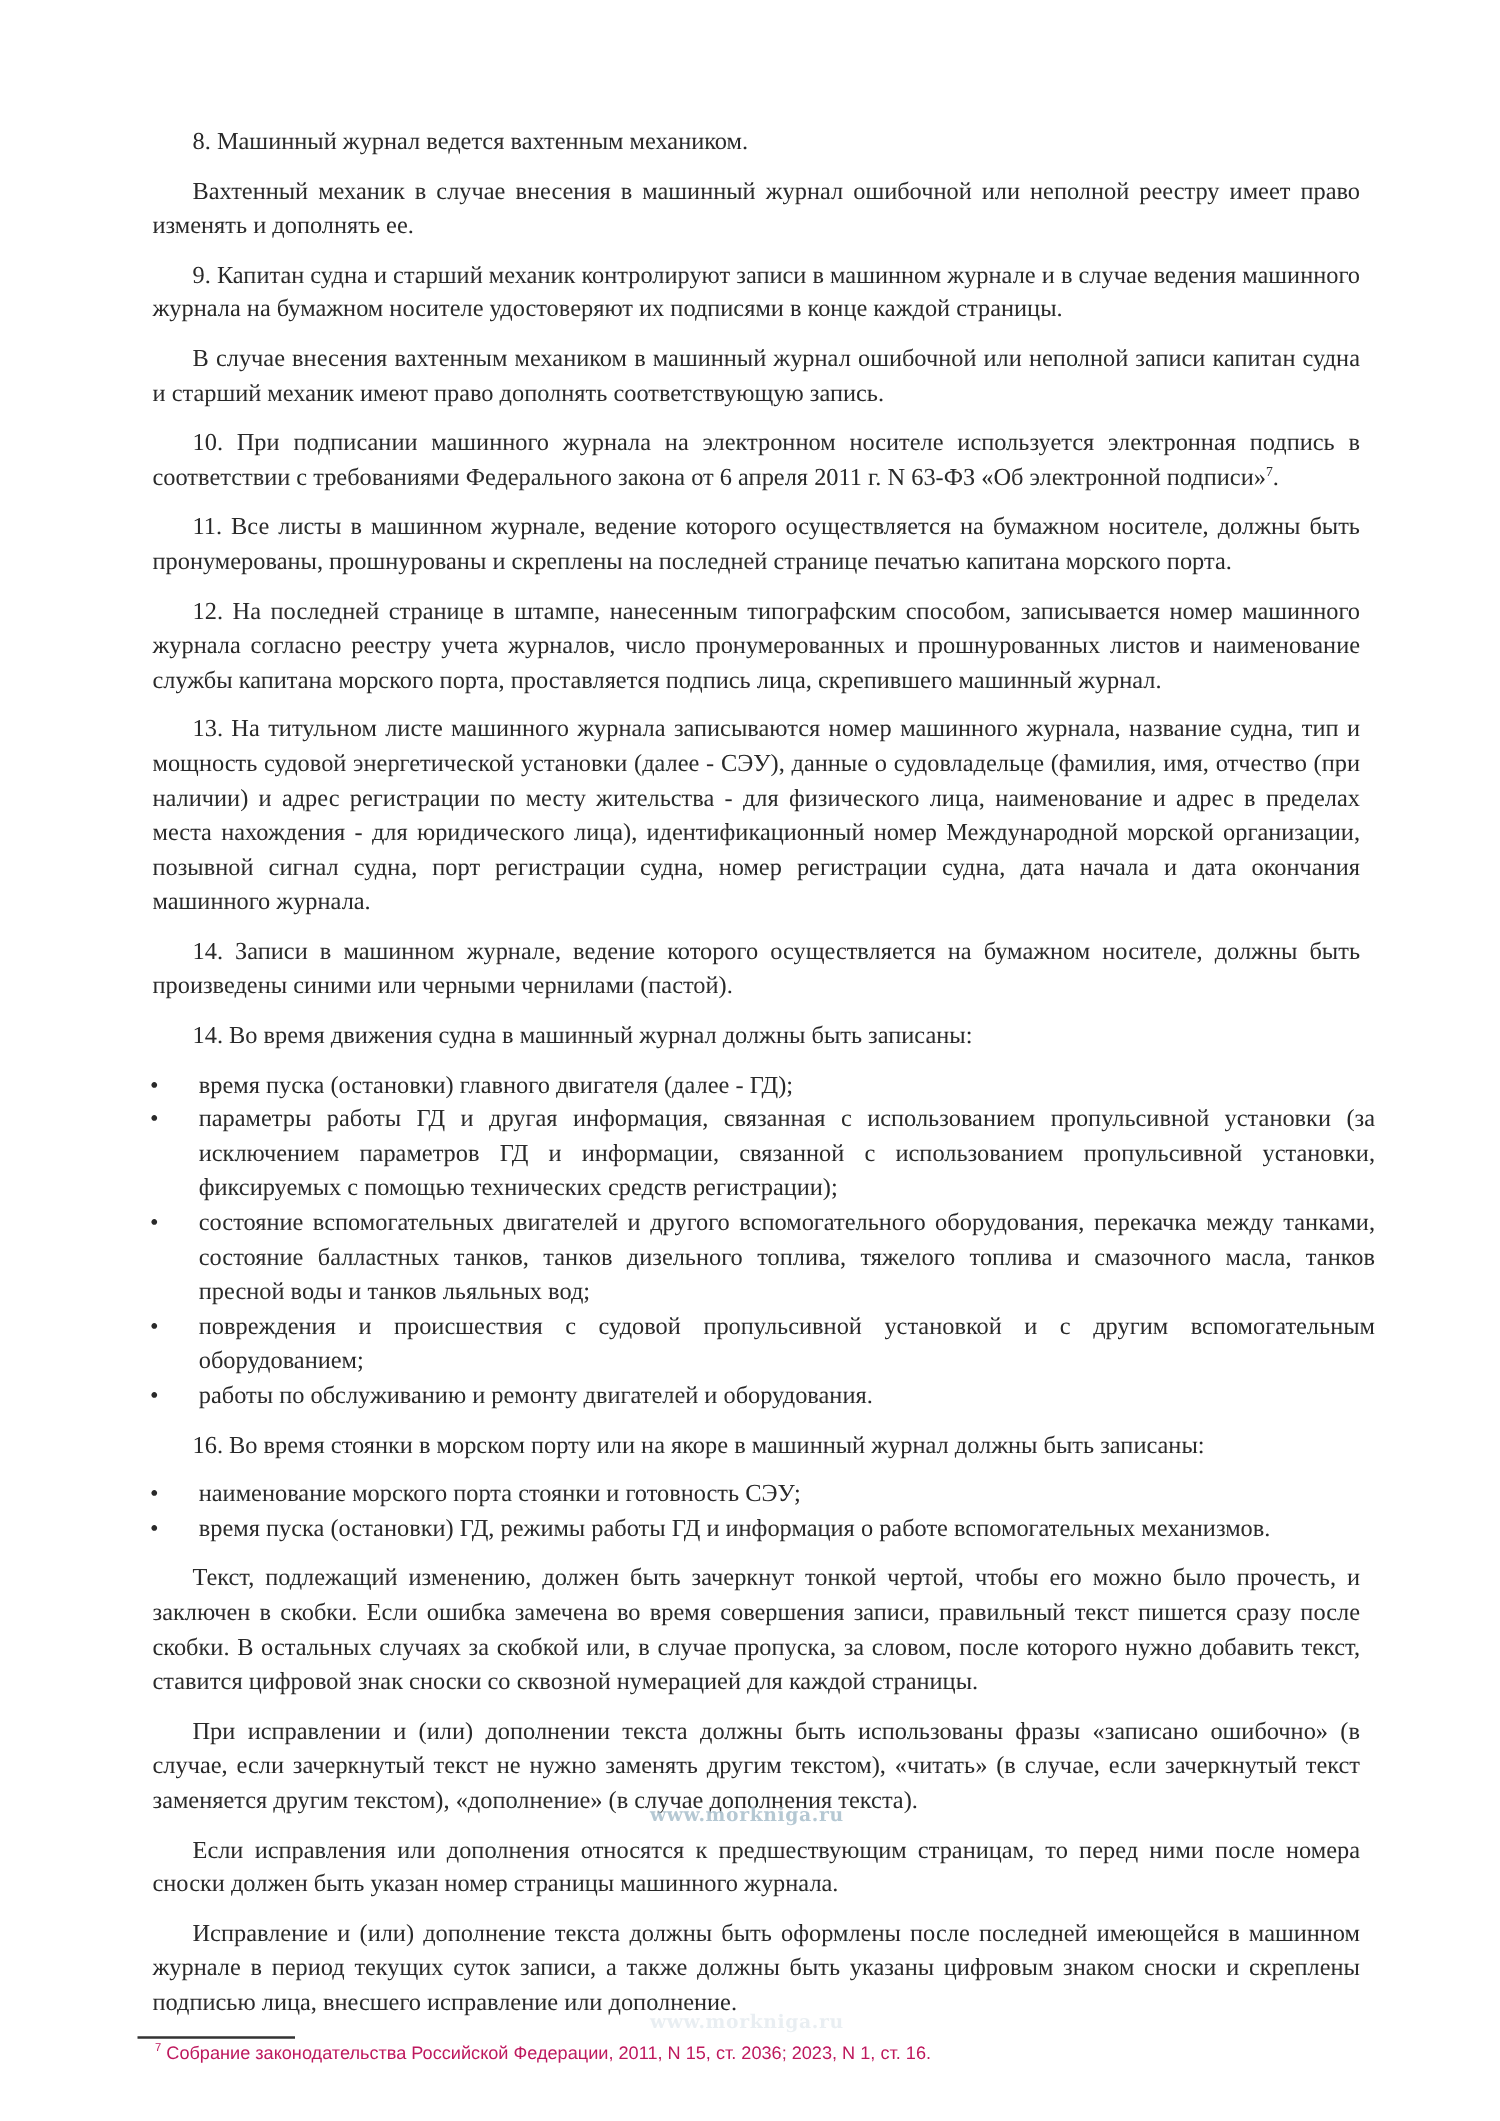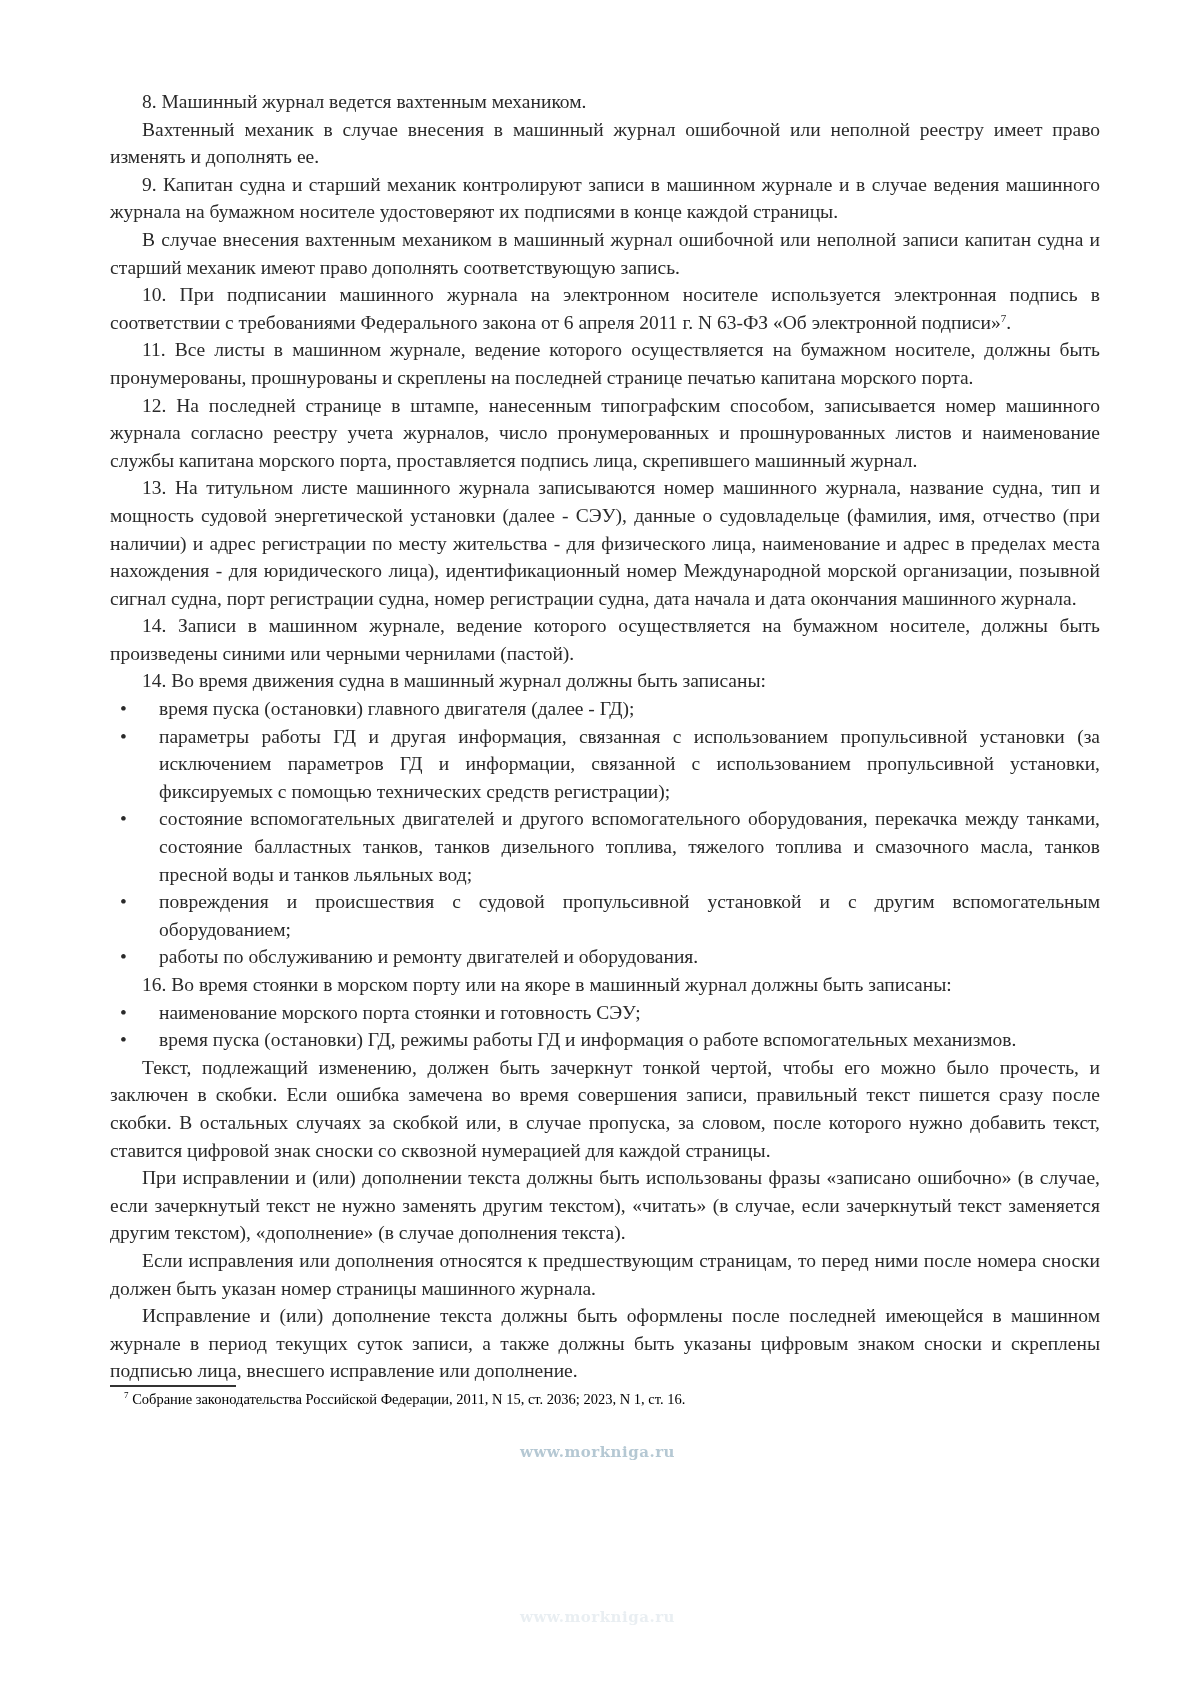--- a/index.html
+++ b/index.html
@@ -3,27 +3,27 @@
 <meta charset="utf-8">
 <style>
   html, body { margin: 0; padding: 0; background: #ffffff; }
   body { width: 1200px; height: 1697px; position: relative; overflow: hidden; }
   .page {
     position: absolute; left: 110px; top: 88px; width: 990px;
     font-family: "Liberation Serif", "DejaVu Serif", serif;
     font-size: 19.5px; line-height: 27.6px; color: #2a2a2a;
     text-align: justify;
   }
-  .p { margin: 0; text-indent: 32px; }
+  .p { margin: 12px; text-indent: 32px; }
   .bullets { list-style: none; margin: 0; padding: 0; }
   .bullets li { position: relative; padding-left: 49px; }
   .bullets li .dot { position: absolute; left: 10px; top: 0; }
   sup { font-size: 11px; line-height: 0; }
   .fn-rule { width: 126px; height: 0; border-top: 2px solid #333; margin: 0 0 2px 0; }
-  .footnote { font-family: Liberation Serif, serif; font-size: 14.5px; line-height: 20px; padding-left: 14px; text-align: left; color: #000000; }
+  .footnote { font-family: Liberation Sans, sans-serif; font-size: 14.5px; line-height: 20px; padding-left: 14px; text-align: left; color: #be185d; }
   .footnote sup { font-size: 9px; }
   .watermark {
     position: absolute; font-family: "DejaVu Serif", serif; font-weight: bold;
     font-size: 15px; color: #a9bfcc; letter-spacing: 0.5px; opacity: 0.85;
   }
   .wm1 { left: 520px; top: 1443px; }
   .wm2 { left: 520px; top: 1608px; opacity: 0.25; }
 </style>
 </head>
 <body>

